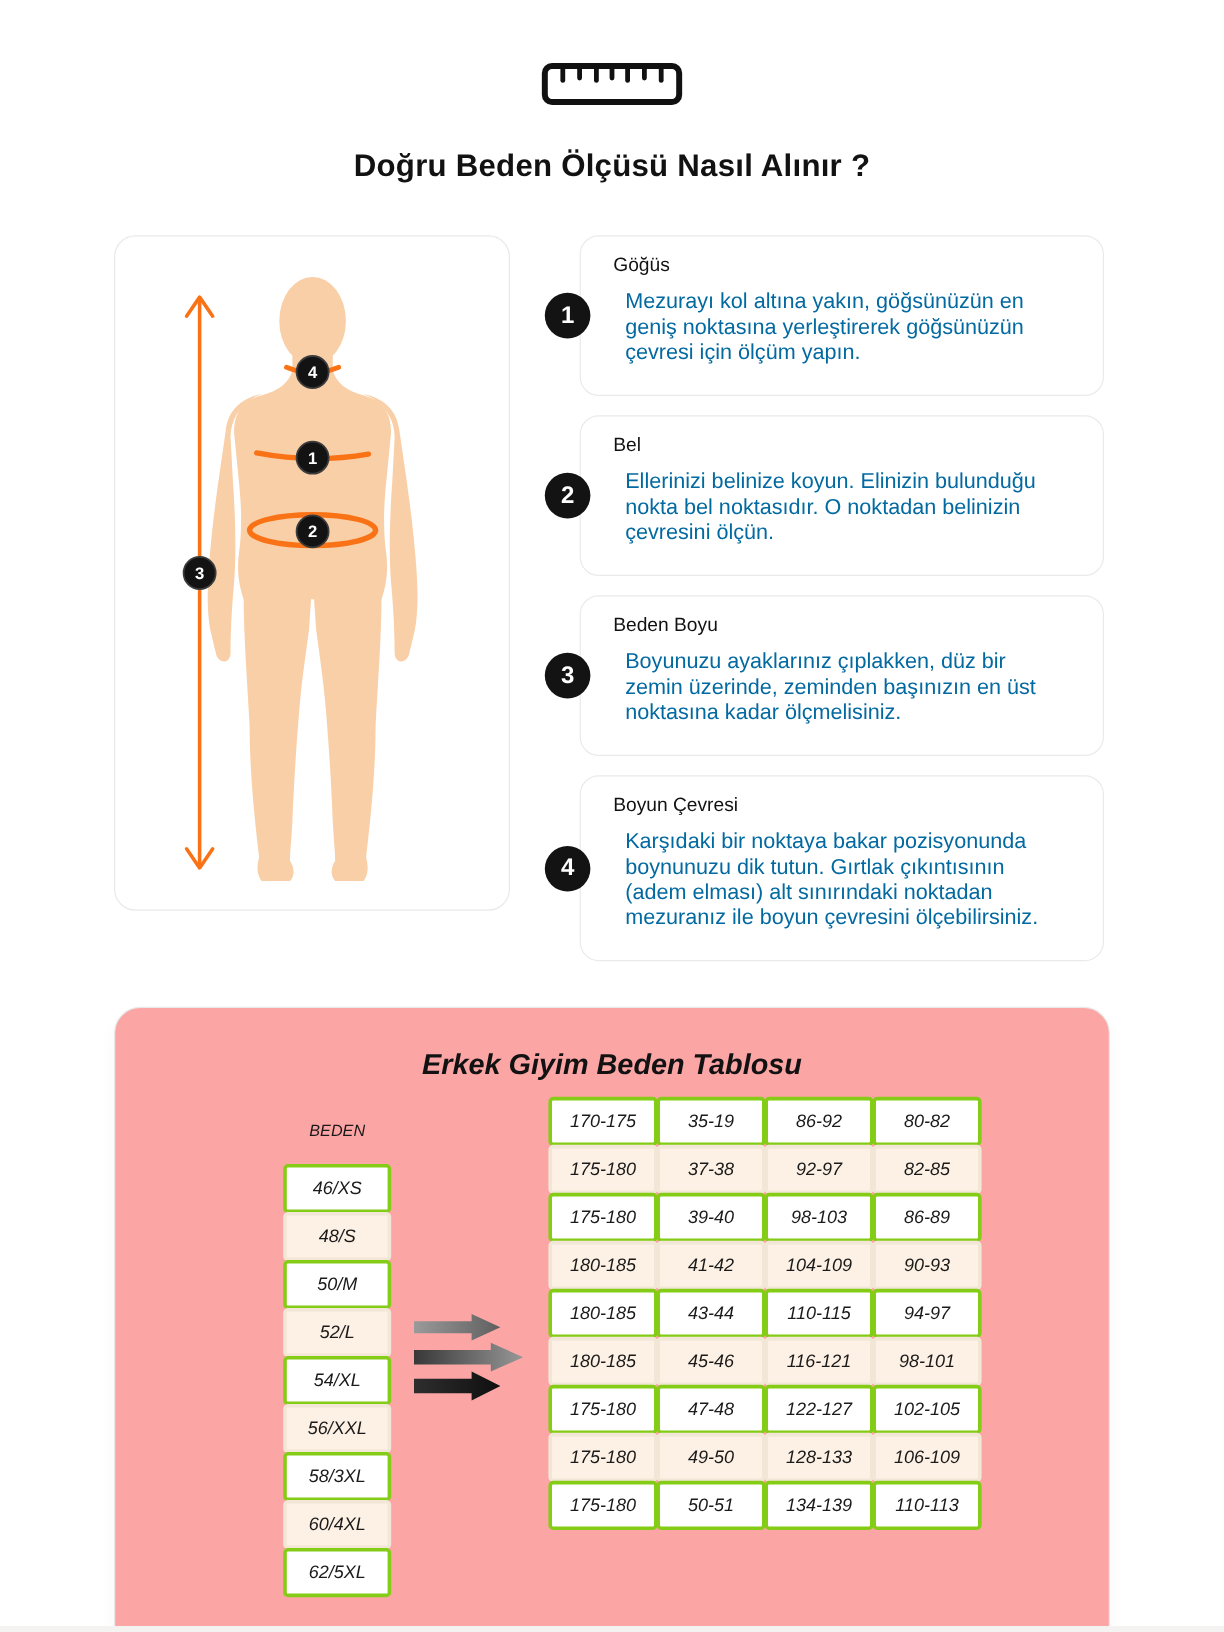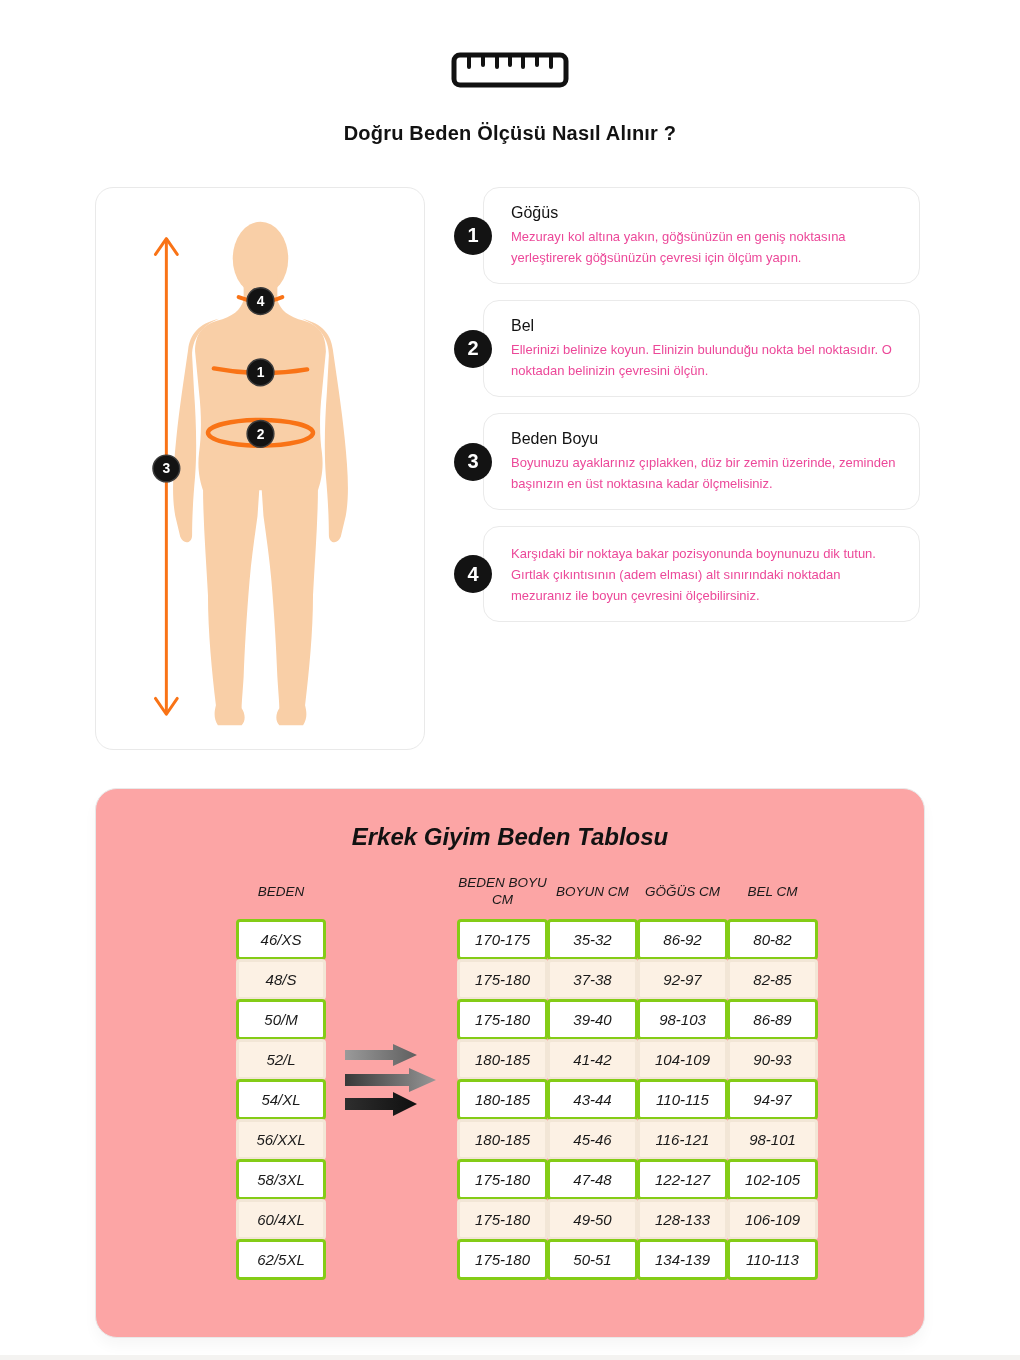--- a/index.html
+++ b/index.html
@@ -3,40 +3,40 @@
 <meta charset="utf-8">
 <style>
   html,body{margin:0;padding:0;}
   body{
     width:1020px;height:1360px;position:relative;overflow:hidden;
     background:#ffffff;font-family:"Liberation Sans",sans-serif;color:#121212;
   }
   
   .top{padding-top:52px;text-align:center;}
   .ruler-wrap{display:inline-block;line-height:0;}
-  .top h1{margin:30px 0 0;font-size:20px;font-weight:bold;color:#121212;letter-spacing:.2px;}
+  .top h1{margin:30px 0 0;font-size:26px;font-weight:bold;color:#121212;letter-spacing:.2px;}
   
   .guide{display:flex;width:825px;margin:42px 0 0 95px;}
   .figure-panel{
     width:330px;height:563px;flex:none;box-sizing:border-box;
     border:1.5px solid #e9e9e9;border-radius:18px;background:#fff;overflow:hidden;
   }
   .figure-panel svg{display:block;}
   .steps{margin-left:58px;flex:1;display:flex;flex-direction:column;gap:16px;justify-content:flex-start;}
   .card{
     position:relative;border:1px solid #eaeaea;border-radius:16px;
     padding:16px 22px 15px 27px;background:#fff;
   }
   .card .num{
     position:absolute;left:-30px;top:50%;transform:translateY(-50%);
     width:38px;height:38px;border-radius:50%;background:#131313;color:#fff;
     font-size:20px;font-weight:bold;display:flex;align-items:center;justify-content:center;
   }
   .card h3{margin:0 0 4px;font-size:16px;font-weight:normal;color:#121212;}
-  .card p{margin:0;font-size:13px;line-height:21px;color:#ec4899;}
+  .card p{margin:10px;font-size:18px;line-height:21px;color:#0369a1;}
   
   .table-card{
     width:830px;height:550px;margin:38px auto 0;box-sizing:border-box;
     border:1px solid #e9e9e9;border-radius:22px;background:#fca5a5;
     box-shadow:0 8px 14px rgba(0,0,0,.035);padding-top:34px;font-style:italic;
   }
   .table-card h2{margin:0;text-align:center;font-size:24px;font-weight:bold;color:#121212;}
   .table-wrap{display:flex;margin:12px 0 0 140px;}
   .col-size{width:90px;flex:none;}
   .col-arrow{width:131px;flex:none;position:relative;}
@@ -135,20 +135,21 @@
       <h3>Bel</h3>
       <p>Ellerinizi belinize koyun. Elinizin bulunduğu nokta bel noktasıdır. O noktadan belinizin çevresini ölçün.</p>
     </div>
     <div class="card">
       <div class="num">3</div>
       <h3>Beden Boyu</h3>
       <p>Boyunuzu ayaklarınız çıplakken, düz bir zemin üzerinde, zeminden başınızın en üst noktasına kadar ölçmelisiniz.</p>
     </div>
     <div class="card">
       <div class="num">4</div>
+      <h3>Boyun Çevresi</h3>
       <p>Karşıdaki bir noktaya bakar pozisyonunda boynunuzu dik tutun. Gırtlak çıkıntısının (adem elması) alt sınırındaki noktadan mezuranız ile boyun çevresini ölçebilirsiniz.</p>
     </div>
   </div>
 </section>
 
 <section class="table-card">
   <h2>Erkek Giyim Beden Tablosu</h2>
 
   <div class="table-wrap">
 
@@ -181,30 +182,24 @@
               <stop offset="1" stop-color="#0f0f0f"></stop>
           </linearGradient>
         </defs>
         <polygon points="2,7 50,7 50,1 74,12 50,23 50,17 2,17" fill="url(#g1)"></polygon>
         <polygon points="2,31 66,31 66,25 93,37 66,49 66,43 2,43" fill="url(#g2)"></polygon>
         <polygon points="2,55 50,55 50,49 74,61 50,73 50,67 2,67" fill="url(#g3)"></polygon>
       </svg>
     </div>
 
     <div class="col-values">
-      <div class="hdr-row">
-        <div class="hdr">BEDEN BOYU CM</div>
-        <div class="hdr">BOYUN CM</div>
-        <div class="hdr">GÖĞÜS CM</div>
-        <div class="hdr">BEL CM</div>
-      </div>
 
       <div class="vrow first">
         <div class="vcell">170-175</div>
-        <div class="vcell">35-32</div>
+        <div class="vcell">35-19</div>
         <div class="vcell">86-92</div>
         <div class="vcell">80-82</div>
       </div>
       <div class="vrow">
         <div class="vcell alt">175-180</div>
         <div class="vcell alt">37-38</div>
         <div class="vcell alt">92-97</div>
         <div class="vcell alt">82-85</div>
       </div>
       <div class="vrow">

